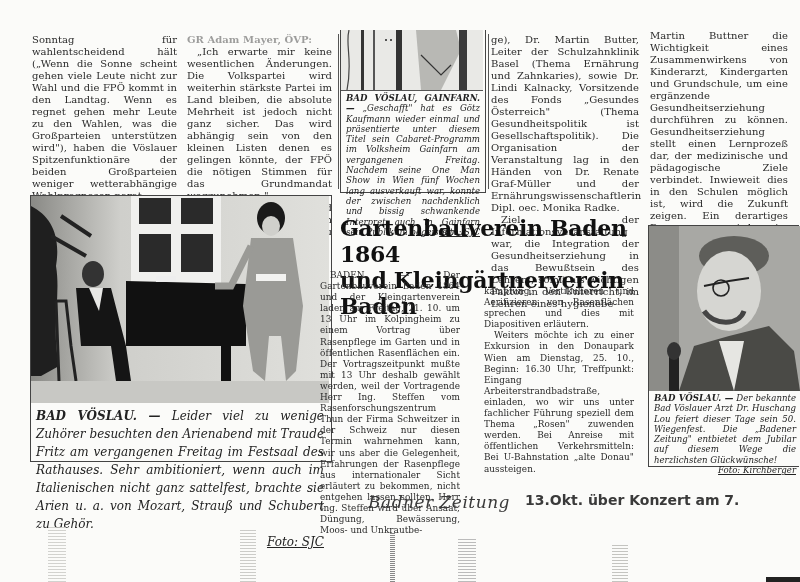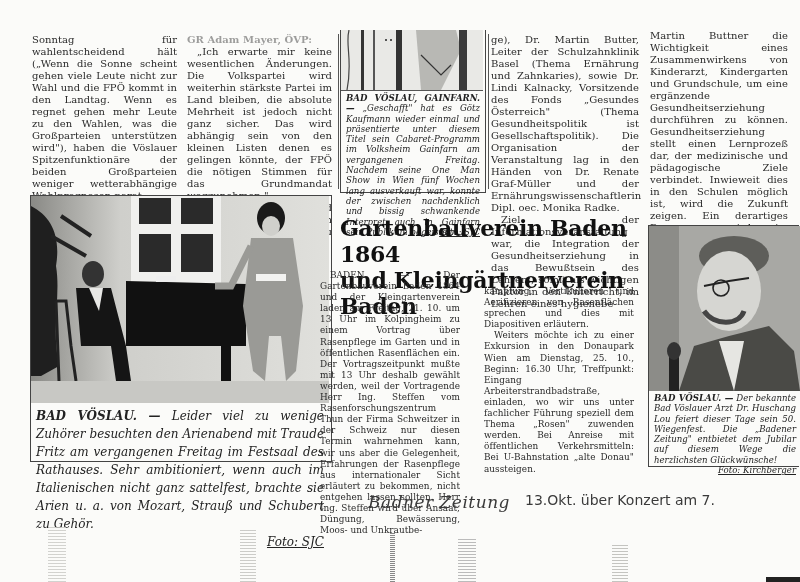--- a/index.html
+++ b/index.html
@@ -143,21 +143,21 @@
     <ellipse cx="25" cy="125" rx="7" ry="9" fill="#333"></ellipse>
   </svg>
 </div>
 <div class="caption" style="left:654px; top:393px; width:142px;">
   <b style="font-weight:bold;">BAD VÖSLAU. —</b>
   <span>Der bekannte Bad Vöslauer Arzt Dr. Huschang Lou feiert dieser Tage sein 50. Wiegenfest. Die „Badener Zeitung" entbietet dem Jubilar auf diesem Wege die herzlichsten Glückwünsche!</span>
   <span class="credit">Foto: Kirchberger</span>
 </div>
 
 <div class="hand" style="left:368px; top:492px; font-size:17px; letter-spacing:0.5px; font-family:'DejaVu Serif', serif;">Badner Zeitung</div>
-<div class="hand" style="left:525px; top:492px; font-size:14px; font-style:normal;">13.Okt. über Konzert am 7.</div>
+<div class="hand" style="left:525px; top:492px; font-size:14px; font-style:normal;font-weight:bold;">13.Okt. über Konzert am 7.</div>
 
 <div style="position:absolute; left:0; top:525px; width:800px; height:57px;">
   <div style="position:absolute; left:48px; top:0; width:18px; height:57px; background:repeating-linear-gradient(0deg,#c8c8c4 0 1px,transparent 1px 3px); opacity:0.8;"></div>
   <div style="position:absolute; left:240px; top:3px; width:16px; height:54px; background:repeating-linear-gradient(0deg,#c0c0bc 0 1px,transparent 1px 3px); opacity:0.8;"></div>
   <div style="position:absolute; left:390px; top:8px; width:5px; height:49px; background:repeating-linear-gradient(0deg,#888 0 1px,transparent 1px 2px);"></div>
   <div style="position:absolute; left:458px; top:12px; width:18px; height:45px; background:repeating-linear-gradient(0deg,#bbb 0 1px,transparent 1px 3px);"></div>
   <div style="position:absolute; left:612px; top:18px; width:16px; height:39px; background:repeating-linear-gradient(0deg,#c4c4c0 0 1px,transparent 1px 3px);"></div>
   <div style="position:absolute; left:766px; top:52px; width:34px; height:5px; background:#222;"></div>
 </div>
 

